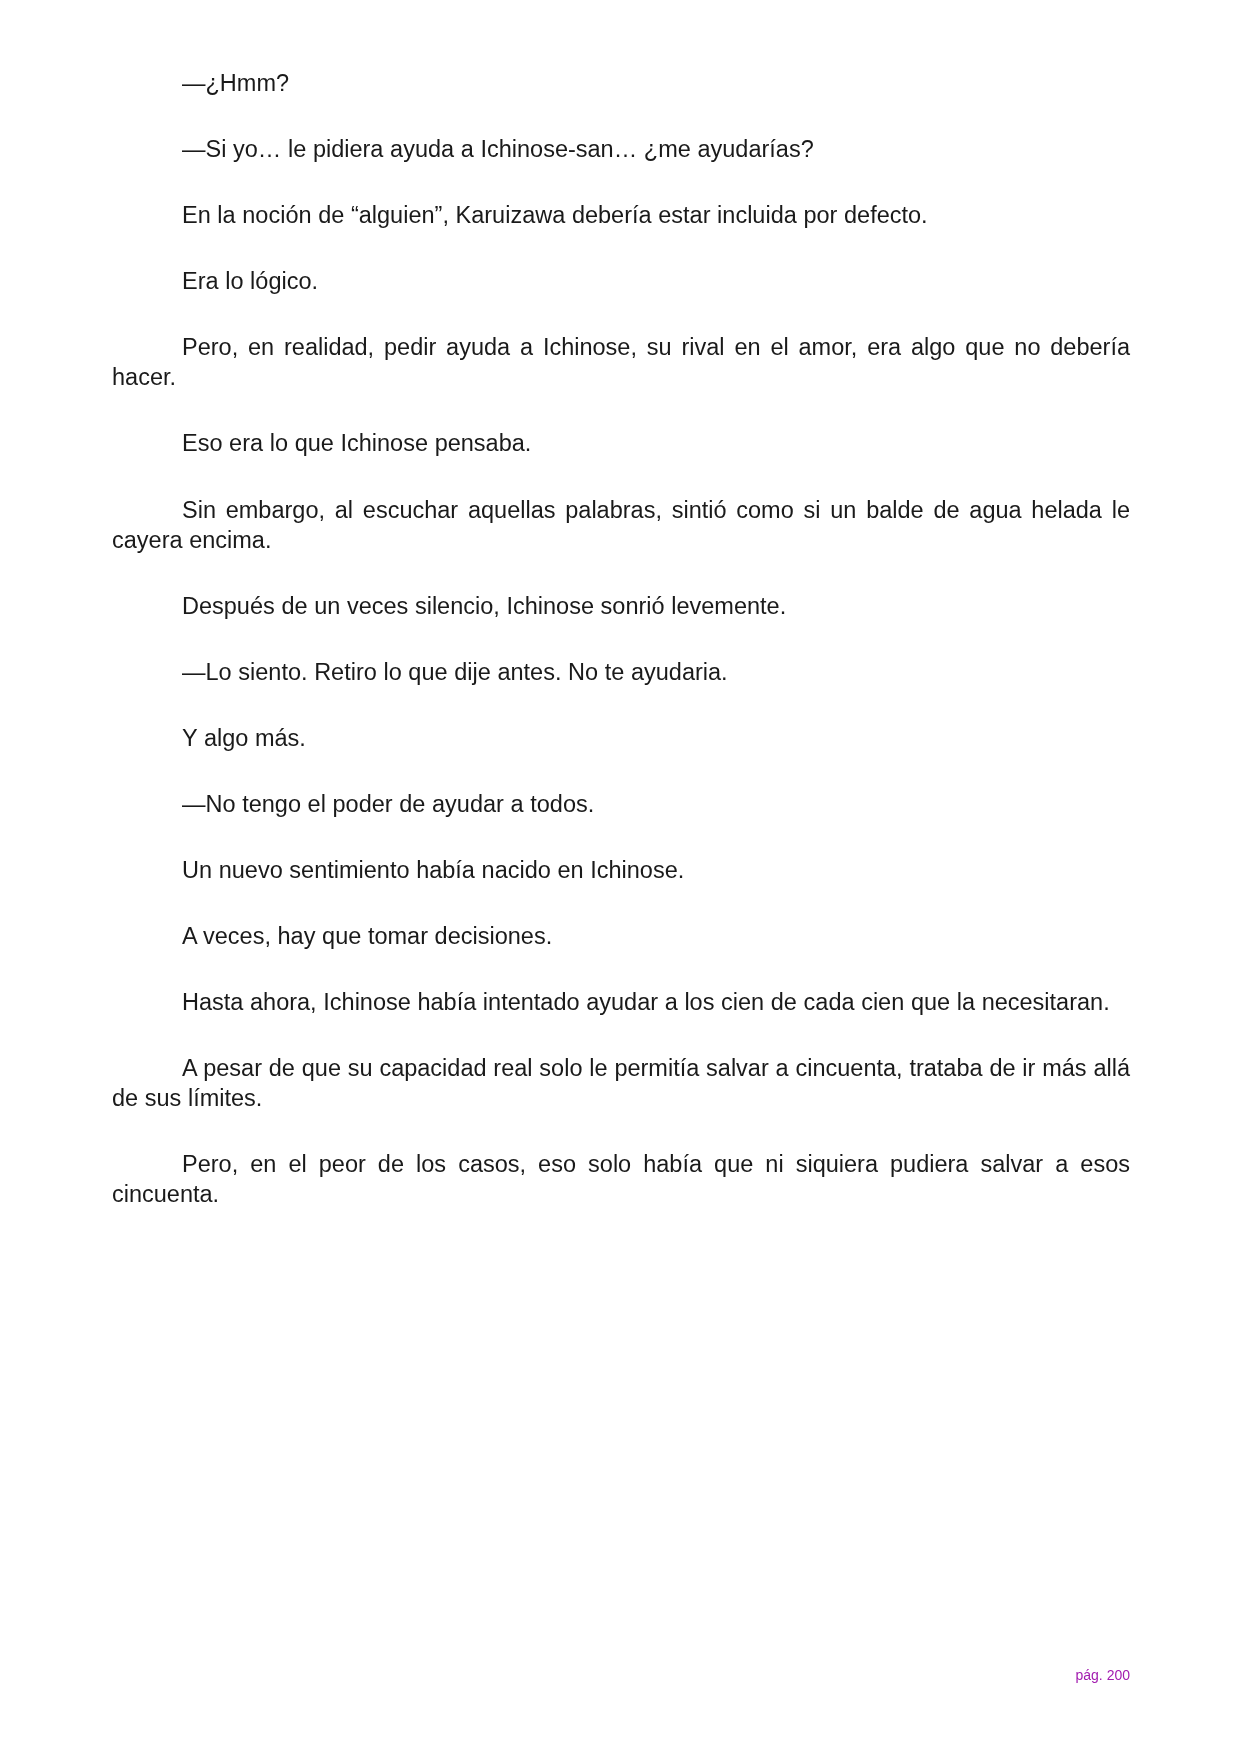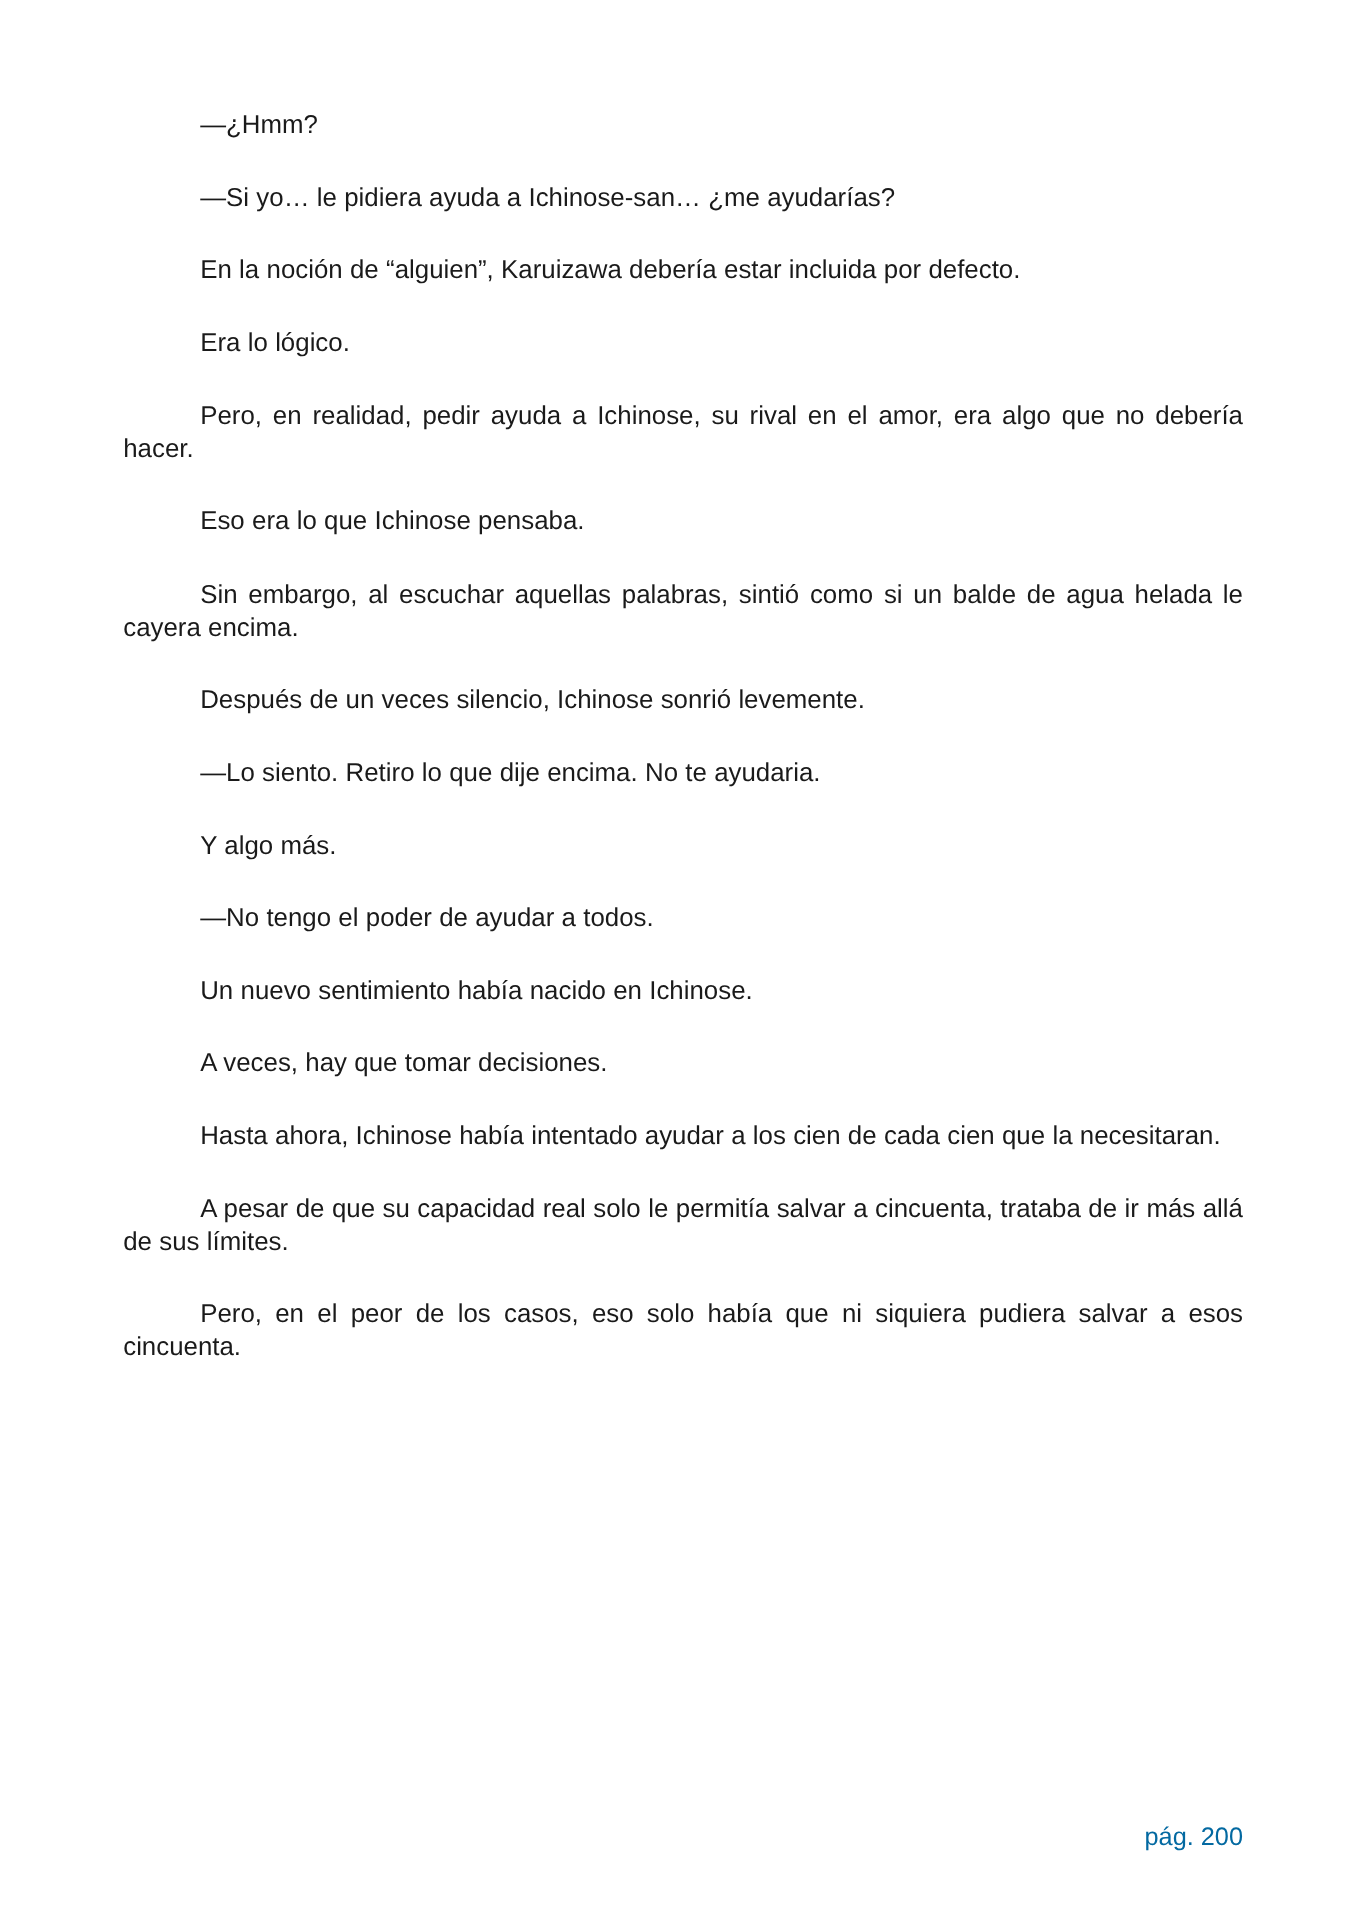--- a/index.html
+++ b/index.html
@@ -16,21 +16,21 @@
     color: #000000;
     overflow: hidden;
   }
   .page {
     position: absolute;
     top: 0;
     left: 0;
     width: 1242px;
     height: 1755px;
     box-sizing: border-box;
-    padding: 98px 112px 0 112px;
+    padding: 68px 112px 0 112px;
   }
   .doc-body {
     width: 1018px;
   }
   p.para {
     margin: 0 0 36px 0;
     font-size: 23.5px;
     line-height: 1.28;
     text-align: justify;
     text-indent: 70px;
@@ -38,40 +38,40 @@
     word-spacing: 0.1px;
   }
   
   p.para.single {
     text-align: left;
   }
   .footer {
     position: absolute;
     right: 112px;
     bottom: 72px;
-    font-size: 23px;
-    color: #0369a1;
+    font-size: 14px;
+    color: #a21caf;
     font-family: "Liberation Sans", sans-serif;
   }
 </style>
 </head>
 <body>
 
 <div class="page">
   <div class="doc-body">
 
     <p class="para single">—¿Hmm?</p>
     <p class="para single">—Si yo… le pidiera ayuda a Ichinose-san… ¿me ayudarías?</p>
     <p class="para single">En la noción de “alguien”, Karuizawa debería estar incluida por defecto.</p>
     <p class="para single">Era lo lógico.</p>
     <p class="para">Pero, en realidad, pedir ayuda a Ichinose, su rival en el amor, era algo que no debería hacer.</p>
     <p class="para single">Eso era lo que Ichinose pensaba.</p>
     <p class="para">Sin embargo, al escuchar aquellas palabras, sintió como si un balde de agua helada le cayera encima.</p>
     <p class="para single">Después de un veces silencio, Ichinose sonrió levemente.</p>
-    <p class="para single">—Lo siento. Retiro lo que dije encima. No te ayudaria.</p>
+    <p class="para single">—Lo siento. Retiro lo que dije antes. No te ayudaria.</p>
     <p class="para single">Y algo más.</p>
     <p class="para single">—No tengo el poder de ayudar a todos.</p>
     <p class="para single">Un nuevo sentimiento había nacido en Ichinose.</p>
     <p class="para single">A veces, hay que tomar decisiones.</p>
     <p class="para">Hasta ahora, Ichinose había intentado ayudar a los cien de cada cien que la necesitaran.</p>
     <p class="para">A pesar de que su capacidad real solo le permitía salvar a cincuenta, trataba de ir más allá de sus límites.</p>
     <p class="para">Pero, en el peor de los casos, eso solo había que ni siquiera pudiera salvar a esos cincuenta.</p>
 
   </div>
 

